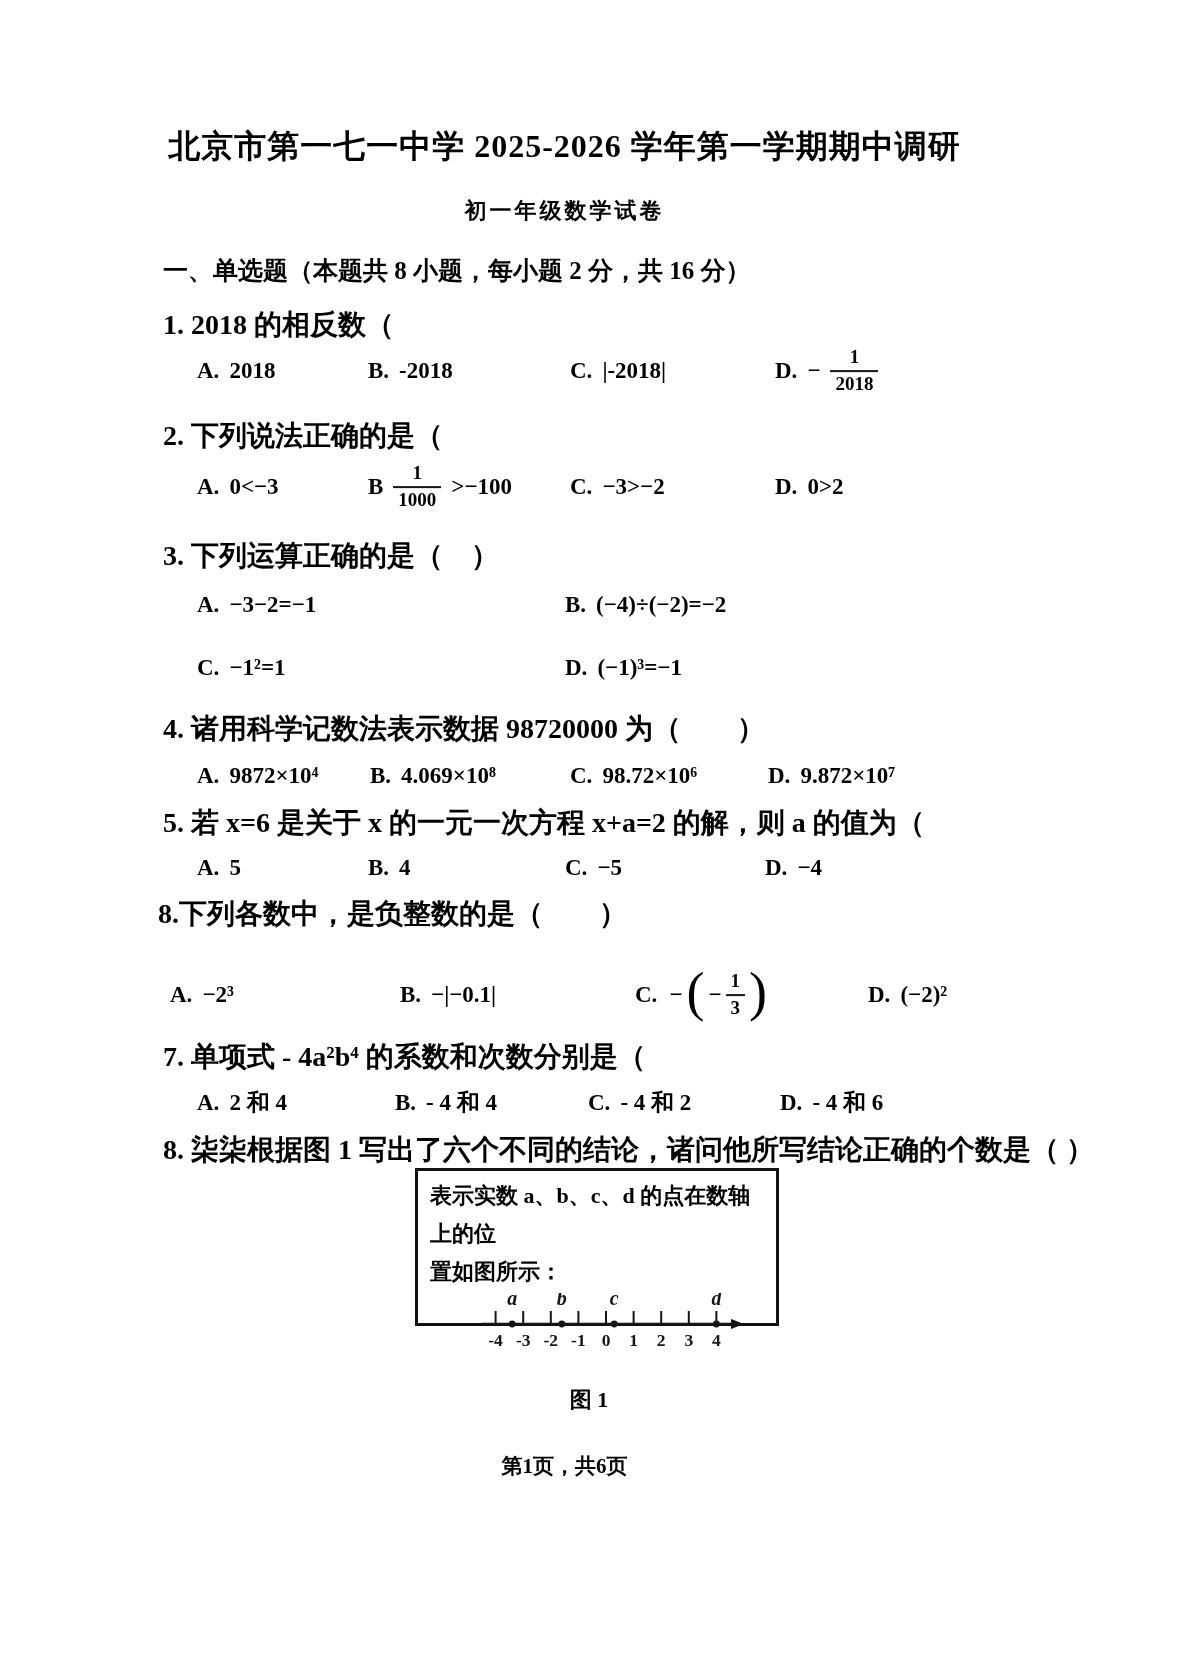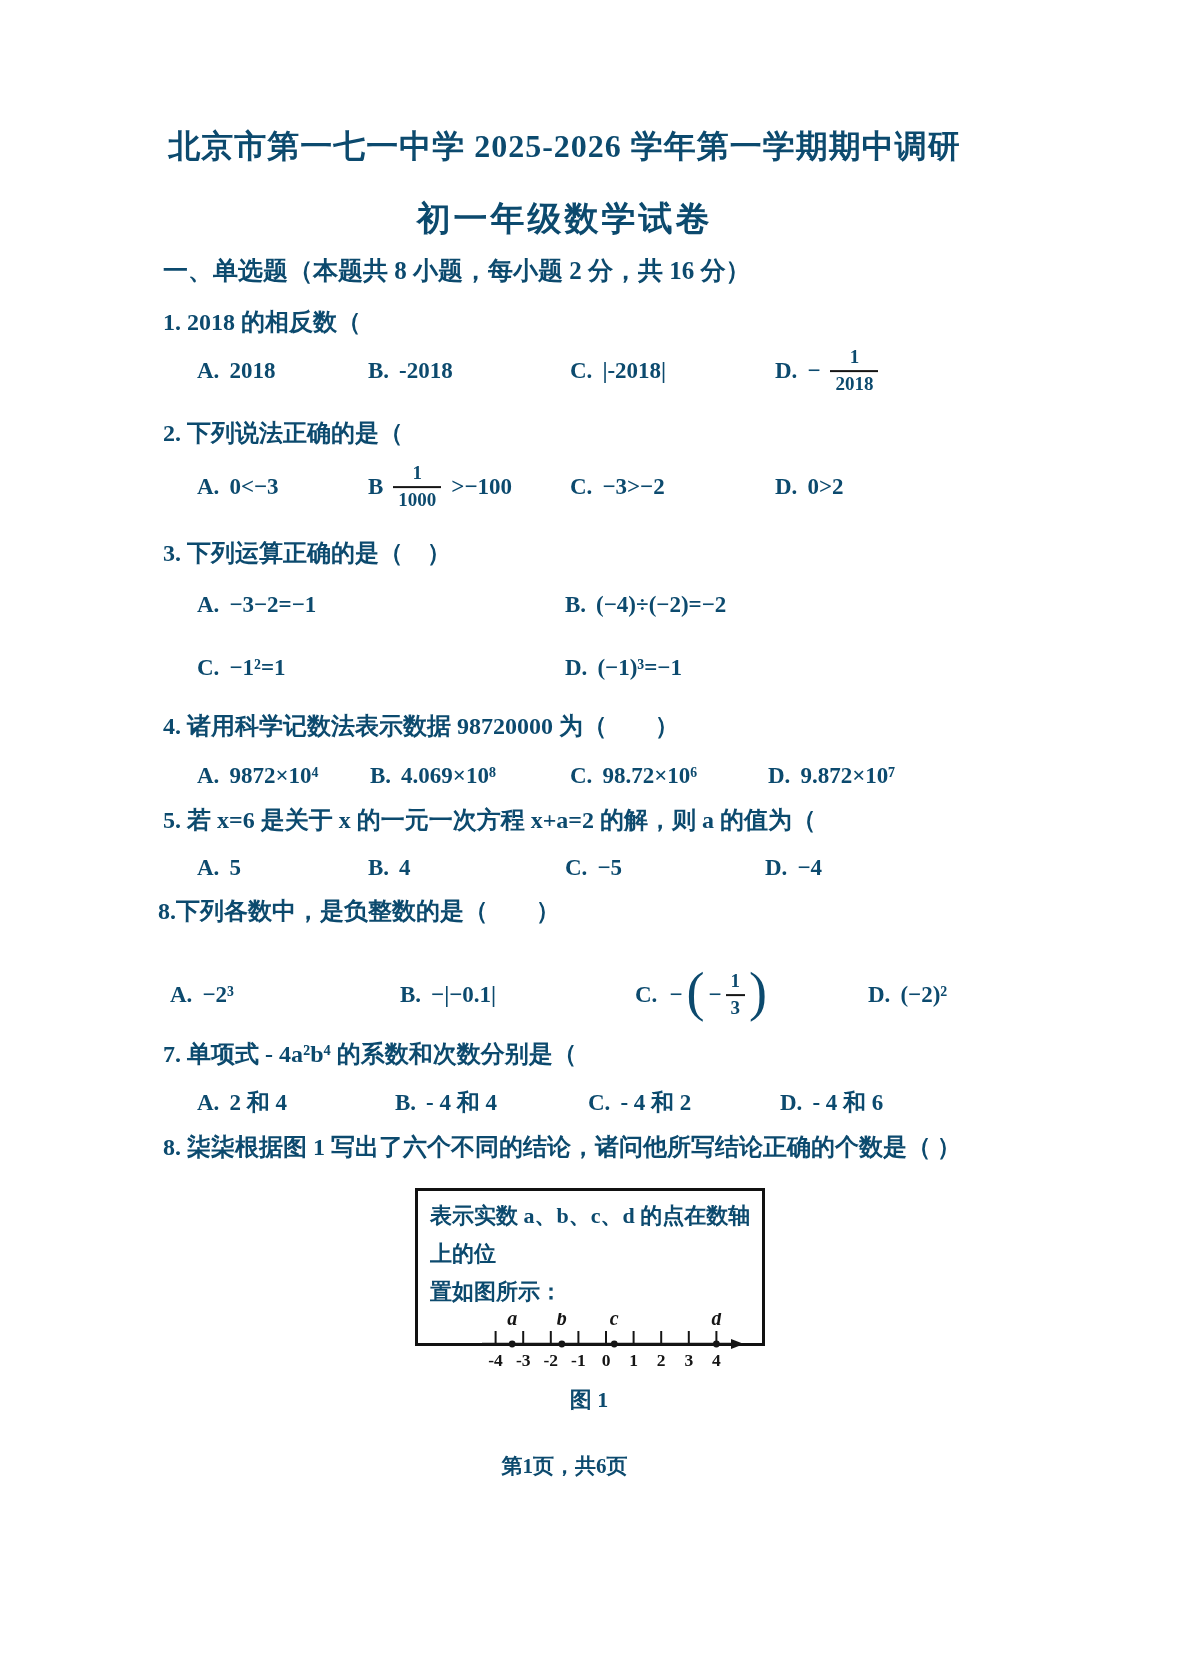--- a/index.html
+++ b/index.html
@@ -1,46 +1,46 @@
 <!DOCTYPE html>
 <html><head>
 <meta charset="utf-8">
 <style>
   html,body{margin:0;padding:0;background:#ffffff;}
   .page{
     position:relative;
     width:1129px;height:1678px;
     background:#ffffff;
-    color:#0c4a6e;
+    color:#000000;
     font-family:"Liberation Serif","DejaVu Serif",serif;
     font-weight:600;
     overflow:hidden;
   }
   .abs{position:absolute;}
   .title1{top:125px;left:0;right:0;text-align:center;font-size:32px;font-weight:700;letter-spacing:1px;}
-  .title2{top:196px;left:0;right:0;text-align:center;font-size:34px;font-weight:700;letter-spacing:3px;}
+  .title2{top:196px;left:0;right:0;text-align:center;font-size:22px;font-weight:700;letter-spacing:3px;}
   .section{top:254px;left:163px;font-size:25px;font-weight:700;}
-  .stem{left:163px;font-size:24px;white-space:nowrap;}
+  .stem{left:163px;font-size:28px;white-space:nowrap;}
   .row{left:0;right:0;}
   .opt{
     position:absolute;top:50%;transform:translateY(-50%);
     display:inline-flex;align-items:center;gap:10px;
     font-size:23px;white-space:nowrap;
   }
   .frac{
     display:inline-flex;flex-direction:column;align-items:stretch;
     text-align:center;font-size:19px;line-height:1.1;vertical-align:middle;
   }
   .frac .num{border-bottom:2px solid #151515;padding:0 5px 2px;}
   .frac .den{padding:2px 5px 0;}
   .bigp{font-size:54px;font-weight:400;line-height:0.85;transform:translateY(-2px);}
   .figbox{
     top:1168px;left:415px;width:322px;height:138px;
-    border:3px solid #111;padding:6px 10px 8px 12px;
-    font-size:22px;line-height:38px;font-weight:700;margin-top:20px;
+    border:3px solid #111;padding:6px 24px 8px 12px;
+    font-size:22px;line-height:38px;font-weight:700;
   }
   .figcaption{top:1337px;left:415px;width:348px;text-align:center;font-size:22px;margin-top:48px;}
   .footer{top:1452px;left:0;right:0;text-align:center;font-size:21px;}
   svg text{font-family:"Liberation Serif","DejaVu Serif",serif;}
   .numline-wrap{margin-top:2px;margin-left:48px;}
 </style>
 </head>
 <body>
 
 <div class="page">

